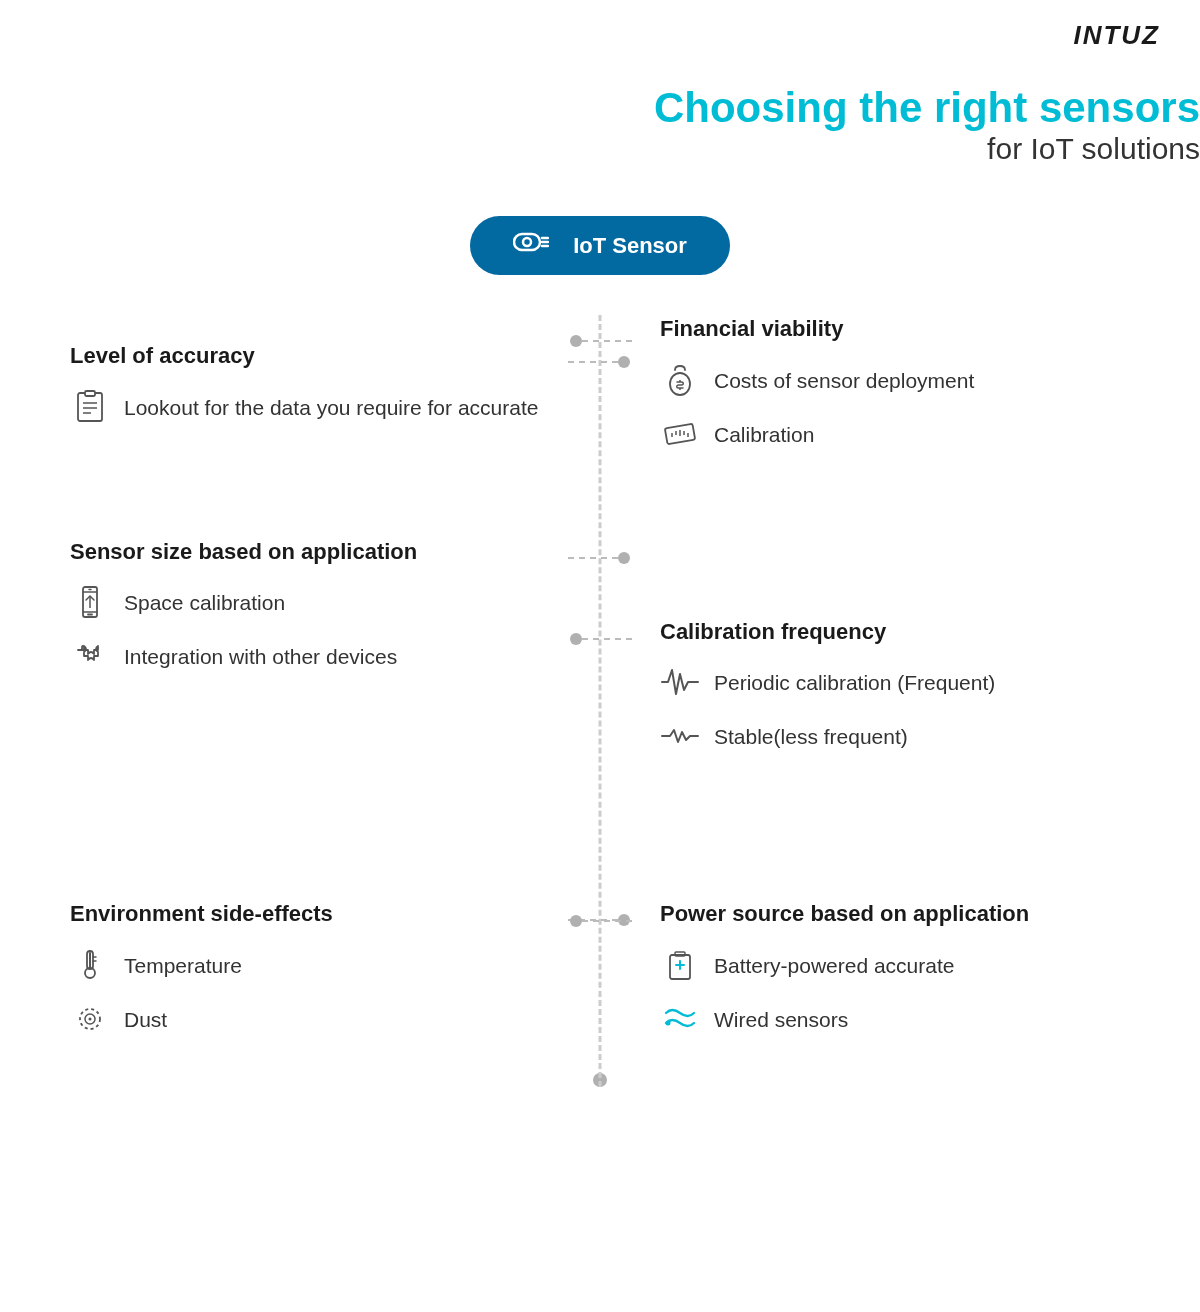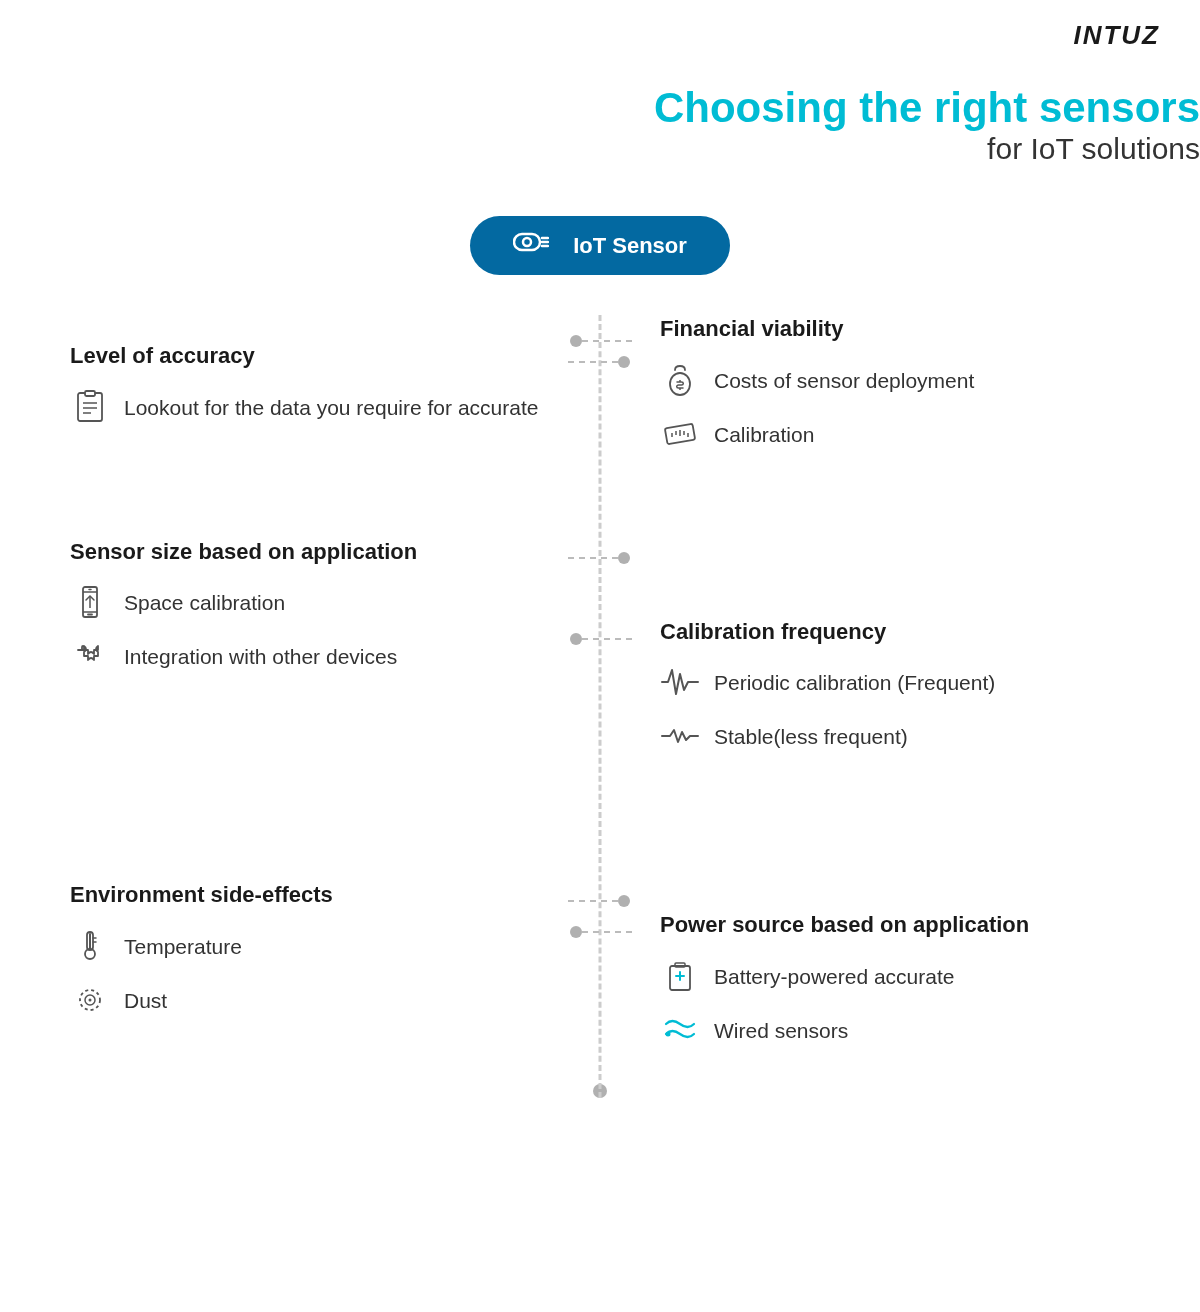--- a/index.html
+++ b/index.html
@@ -317,21 +317,21 @@
 
       <div style="position:absolute; left:-30px; top:95px; display:flex; align-items:center;">
         <div class="dot"></div>
         <div class="dashes"></div>
       </div>
     </div>
   </div>
 
   <div class="section-spacer-lg"></div>
 
-  <div class="section-row" style="align-items: center; margin-top: 11px;">
+  <div class="section-row" style="align-items: flex-end;">
 
     <div class="left-col">
       <div class="section-title">Environment side-effects</div>
       <div class="item-row">
         <div class="item-icon">
           <svg width="36" height="36" viewBox="0 0 36 36" fill="none" xmlns="http://www.w3.org/2000/svg">
             <path d="M18 6v14.5" stroke="#555" stroke-width="2" stroke-linecap="round"></path>
             <circle cx="18" cy="26" r="5" stroke="#555" stroke-width="1.8" fill="none"></circle>
             <line x1="21" y1="10" x2="24" y2="10" stroke="#555" stroke-width="1.5" stroke-linecap="round"></line>
             <line x1="21" y1="14" x2="24" y2="14" stroke="#555" stroke-width="1.5" stroke-linecap="round"></line>

